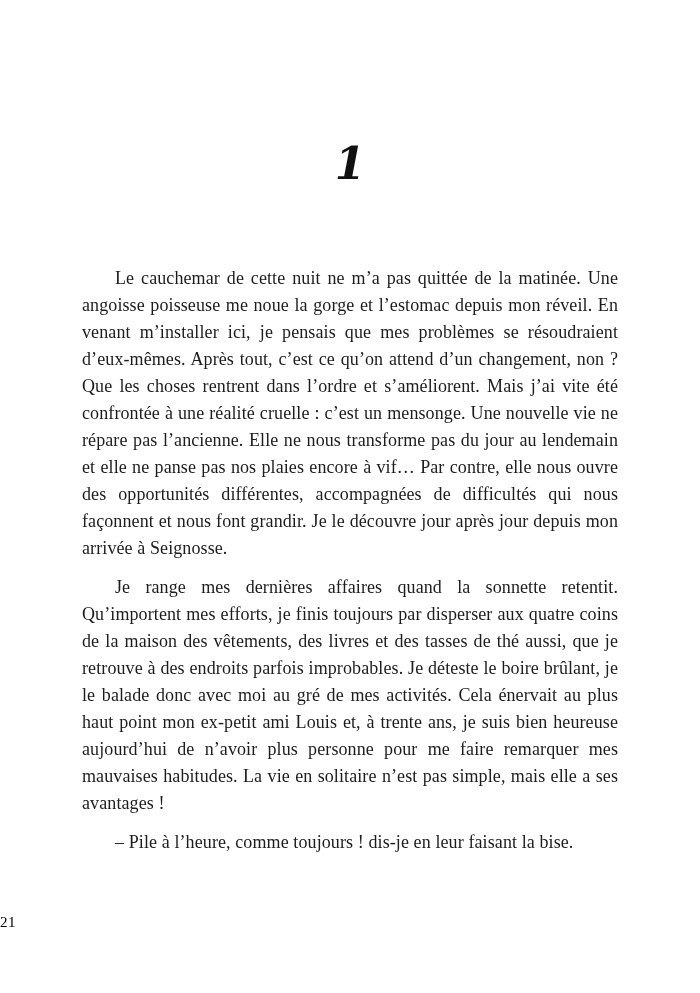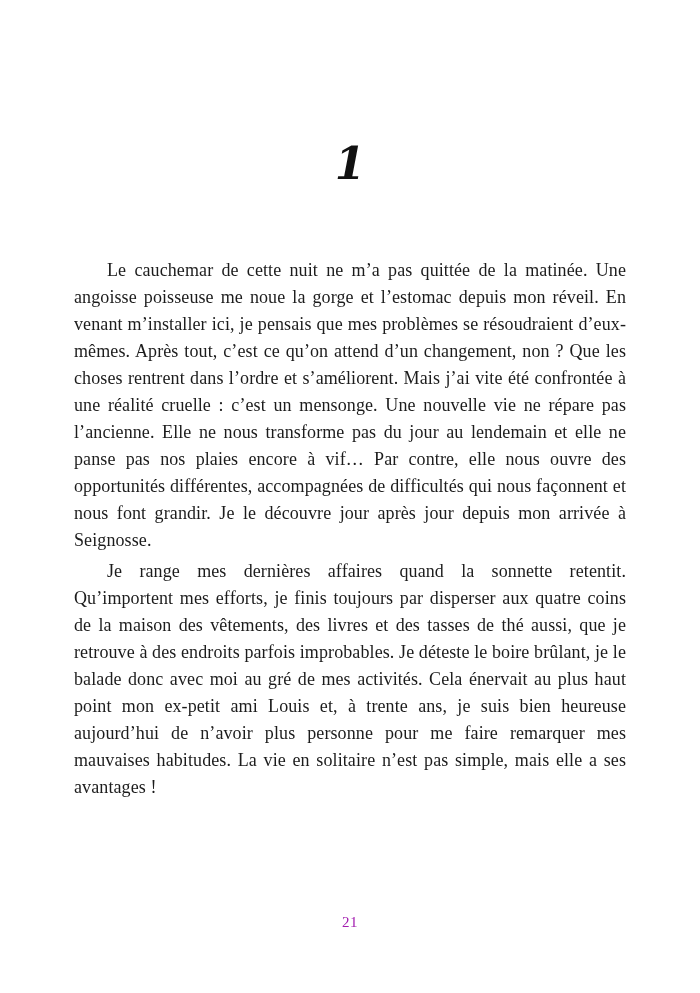--- a/index.html
+++ b/index.html
@@ -33,42 +33,43 @@
     position: absolute;
     top: 253px;
     left: 70px;
     width: 560px;
     font-size: 18px;
     line-height: 27px;
     text-align: justify;
     letter-spacing: 0.1px;
   }
   .text-block p {
-    margin: 4px;
+    margin: 12px;
     padding: 0;
     text-indent: 33px;
   }
   .page-number {
     position: absolute;
     bottom: 62px;
     left: 0;
     right: 0;
-    text-align: center;
+    text-align: left;
     font-size: 15px;
-    color: #a21caf;
+    color: #000000;
     letter-spacing: 0.5px;
   }
 </style>
 </head>
 <body>
 
 <div class="page">
 
   <div class="chapter-number">1</div>
 
   <div class="text-block">
     <p>Le cauchemar de cette nuit ne m’a pas quittée de la matinée. Une angoisse poisseuse me noue la gorge et l’estomac depuis mon réveil. En venant m’installer ici, je pensais que mes problèmes se résoudraient d’eux-mêmes. Après tout, c’est ce qu’on attend d’un changement, non ? Que les choses rentrent dans l’ordre et s’améliorent. Mais j’ai vite été confrontée à une réalité cruelle : c’est un mensonge. Une nouvelle vie ne répare pas l’ancienne. Elle ne nous transforme pas du jour au lendemain et elle ne panse pas nos plaies encore à vif… Par contre, elle nous ouvre des opportunités différentes, accompagnées de difficultés qui nous façonnent et nous font grandir. Je le découvre jour après jour depuis mon arrivée à Seignosse.</p>
     <p>Je range mes dernières affaires quand la sonnette retentit. Qu’importent mes efforts, je finis toujours par disperser aux quatre coins de la maison des vêtements, des livres et des tasses de thé aussi, que je retrouve à des endroits parfois improbables. Je déteste le boire brûlant, je le balade donc avec moi au gré de mes activités. Cela énervait au plus haut point mon ex-petit ami Louis et, à trente ans, je suis bien heureuse aujourd’hui de n’avoir plus personne pour me faire remarquer mes mauvaises habitudes. La vie en solitaire n’est pas simple, mais elle a ses avantages !</p>
+    <p>– Pile à l’heure, comme toujours ! dis-je en leur faisant la bise.</p>
   </div>
 
   <div class="page-number">21</div>
 
 </div>
 
 </body></html>

